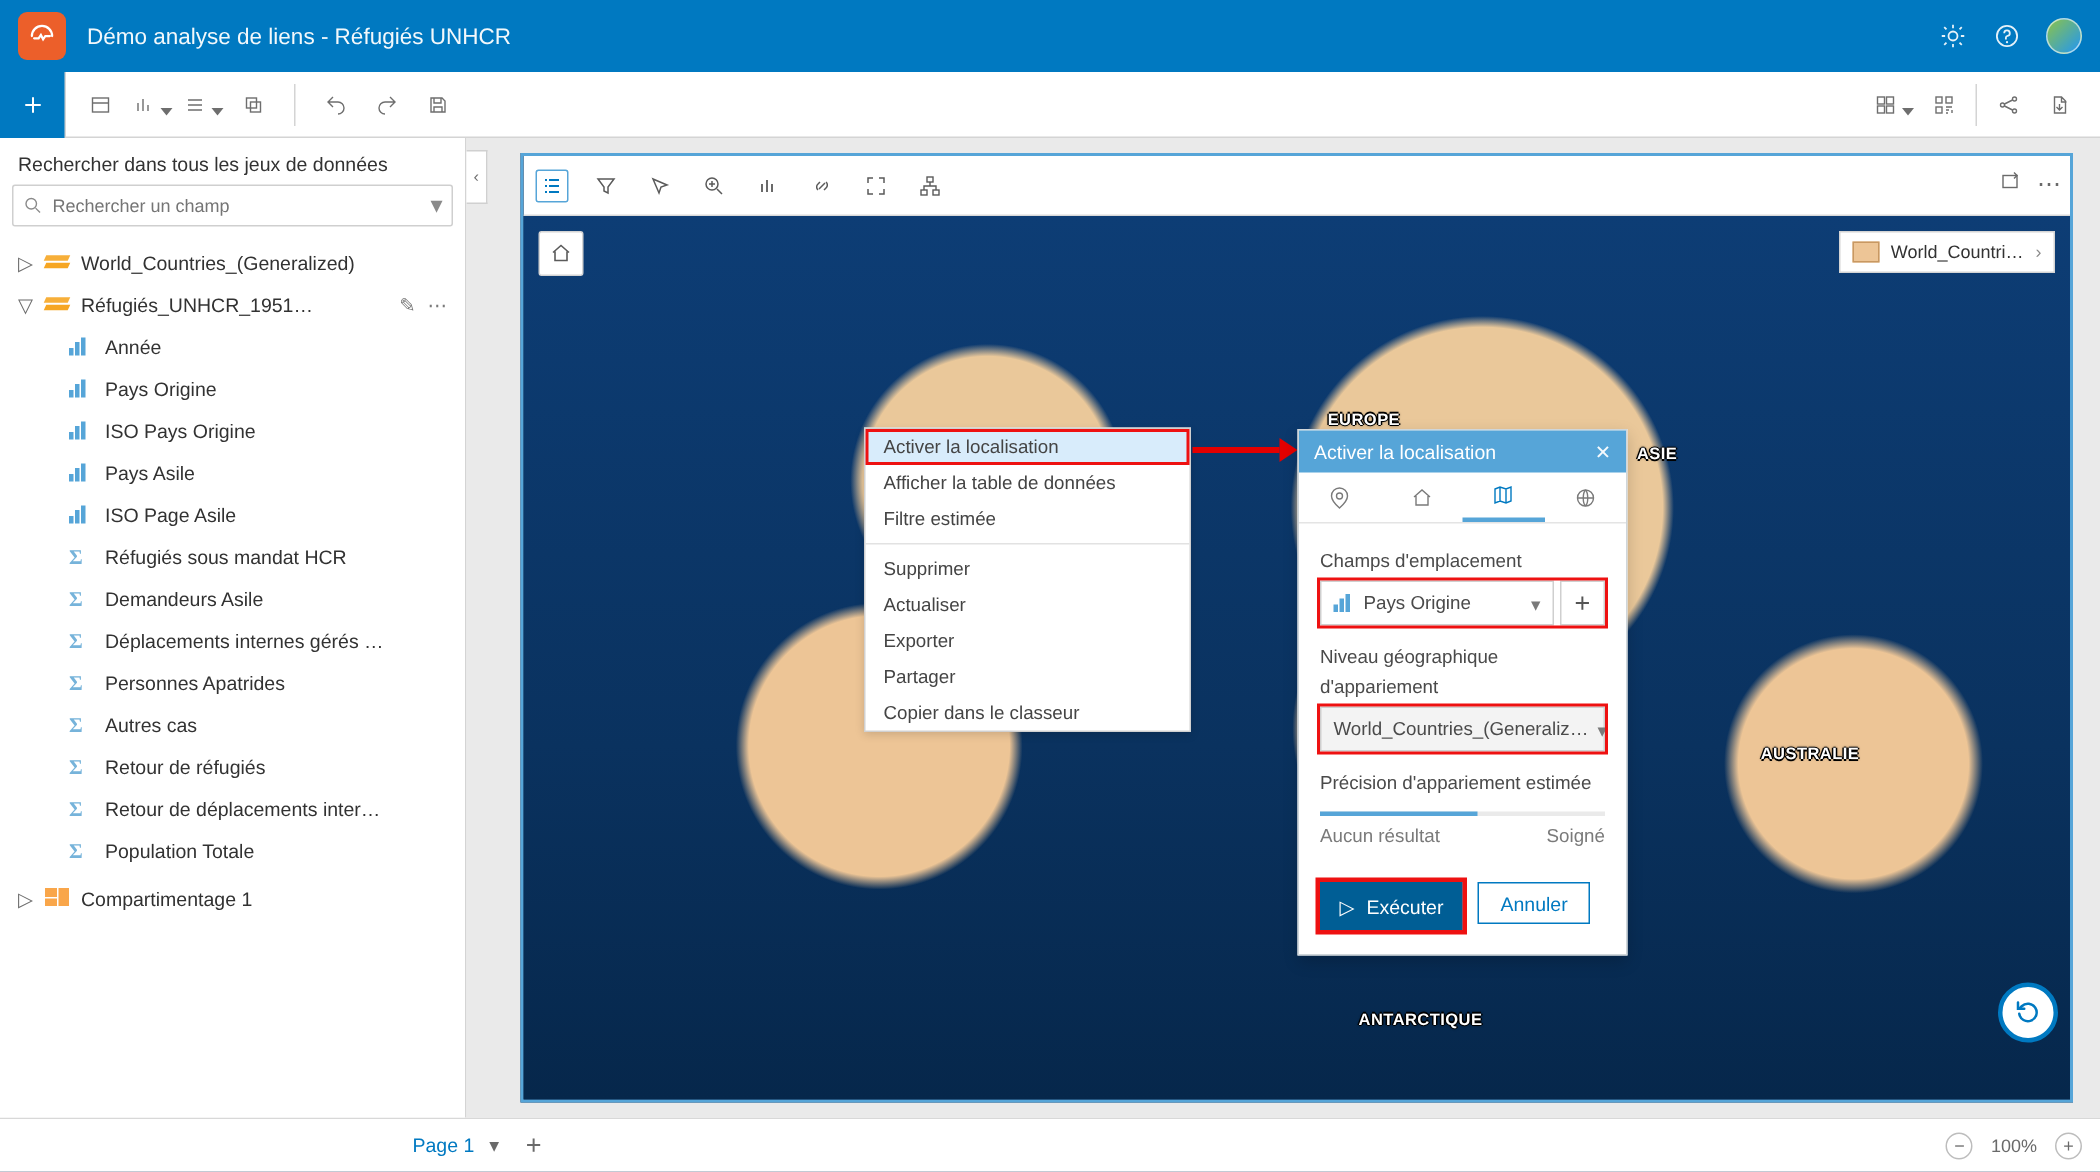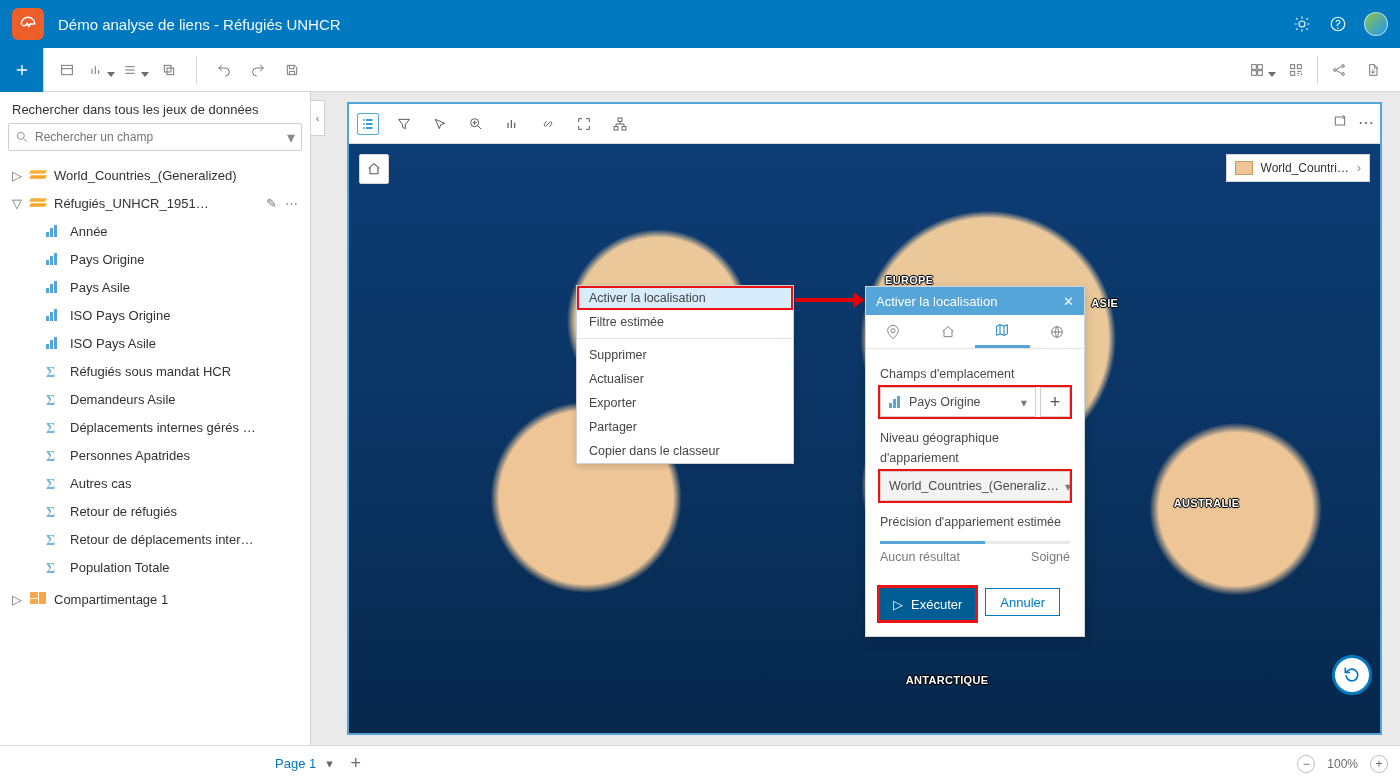--- a/index.html
+++ b/index.html
@@ -253,37 +253,37 @@
               <span></span>
             </span>
             <span>Pays Origine</span>
           </div>
         <div class="child-row">
             <span class="fico bars-ico">
               <span></span>
               <span></span>
               <span></span>
             </span>
+            <span>ISO Pays Origine</span>
+          </div>
+        <div class="child-row">
+            <span class="fico bars-ico">
+              <span></span>
+              <span></span>
+              <span></span>
+            </span>
             <span>Pays Asile</span>
           </div>
         <div class="child-row">
             <span class="fico bars-ico">
               <span></span>
               <span></span>
               <span></span>
             </span>
-            <span>ISO Pays Origine</span>
-          </div>
-        <div class="child-row">
-            <span class="fico bars-ico">
-              <span></span>
-              <span></span>
-              <span></span>
-            </span>
-            <span>ISO Pays Asile</span>
+            <span>ISO Page Asile</span>
           </div>
         <div class="child-row">
             <span class="fico sigma">Σ</span>
             <span>Réfugiés sous mandat HCR</span>
           </div>
         <div class="child-row">
             <span class="fico sigma">Σ</span>
             <span>Demandeurs Asile</span>
           </div>
         <div class="child-row">
@@ -391,20 +391,23 @@
       <div class="layer-chip">
         <span class="sw"></span>
         <span>World_Countri…</span>
         <span style="color:#8a8a8a">›</span>
       </div>
     </div>
 
     <div class="context-menu">
       <div class="cm-item hl hl-inner">
           <span>Activer la localisation</span>
+        </div>
+      <div class="cm-item">
+          <span>Afficher la table de données</span>
         </div>
       <div class="cm-item">
           <span>Filtre estimée</span>
         </div>
       <div class="cm-sep"></div>
       <div class="cm-item">
           <span>Supprimer</span>
         </div>
       <div class="cm-item">
           <span>Actualiser</span>

